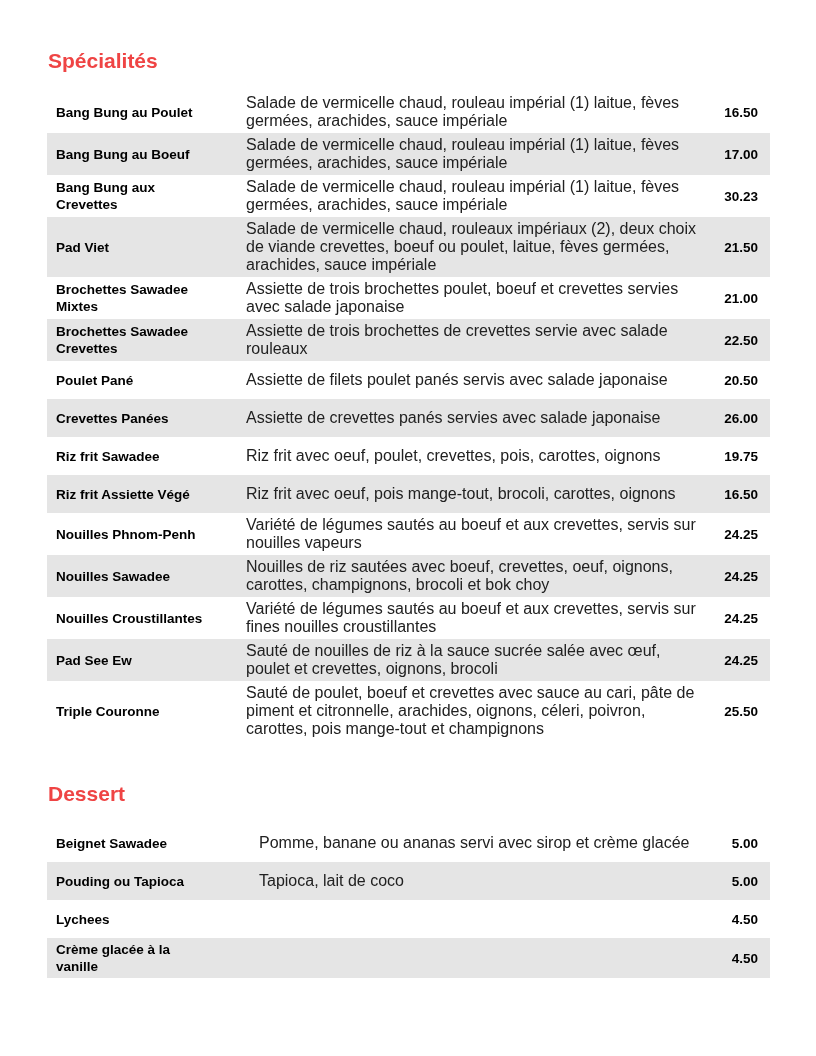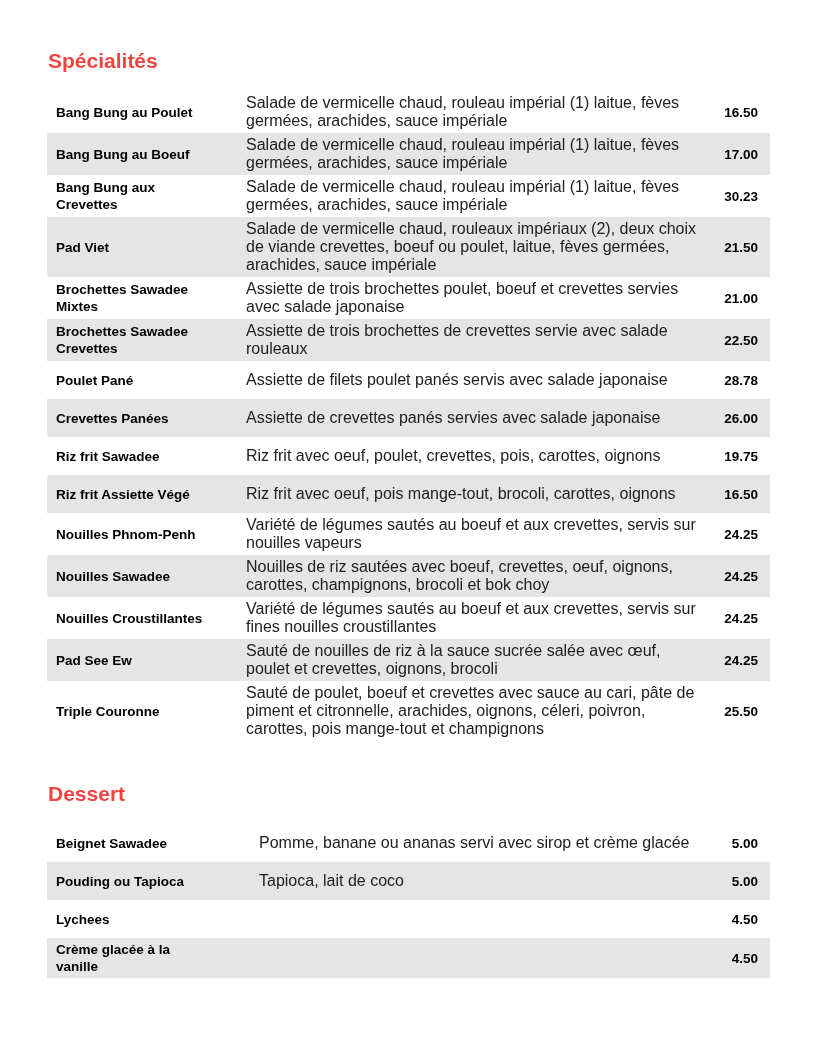--- a/index.html
+++ b/index.html
@@ -97,21 +97,21 @@
 
   <div class="row alt">
     <div class="cell-name">Brochettes Sawadee Crevettes</div>
     <div class="cell-desc">Assiette de trois brochettes de crevettes servie avec salade rouleaux</div>
     <div class="cell-price">22.50</div>
   </div>
 
   <div class="row">
     <div class="cell-name">Poulet Pané</div>
     <div class="cell-desc">Assiette de filets poulet panés servis avec salade japonaise</div>
-    <div class="cell-price">28.78</div>
+    <div class="cell-price">20.50</div>
   </div>
 
   <div class="row alt">
     <div class="cell-name">Crevettes Panées</div>
     <div class="cell-desc">Assiette de crevettes panés servies avec salade japonaise</div>
     <div class="cell-price">26.00</div>
   </div>
 
   <div class="row">
     <div class="cell-name">Riz frit Sawadee</div>

